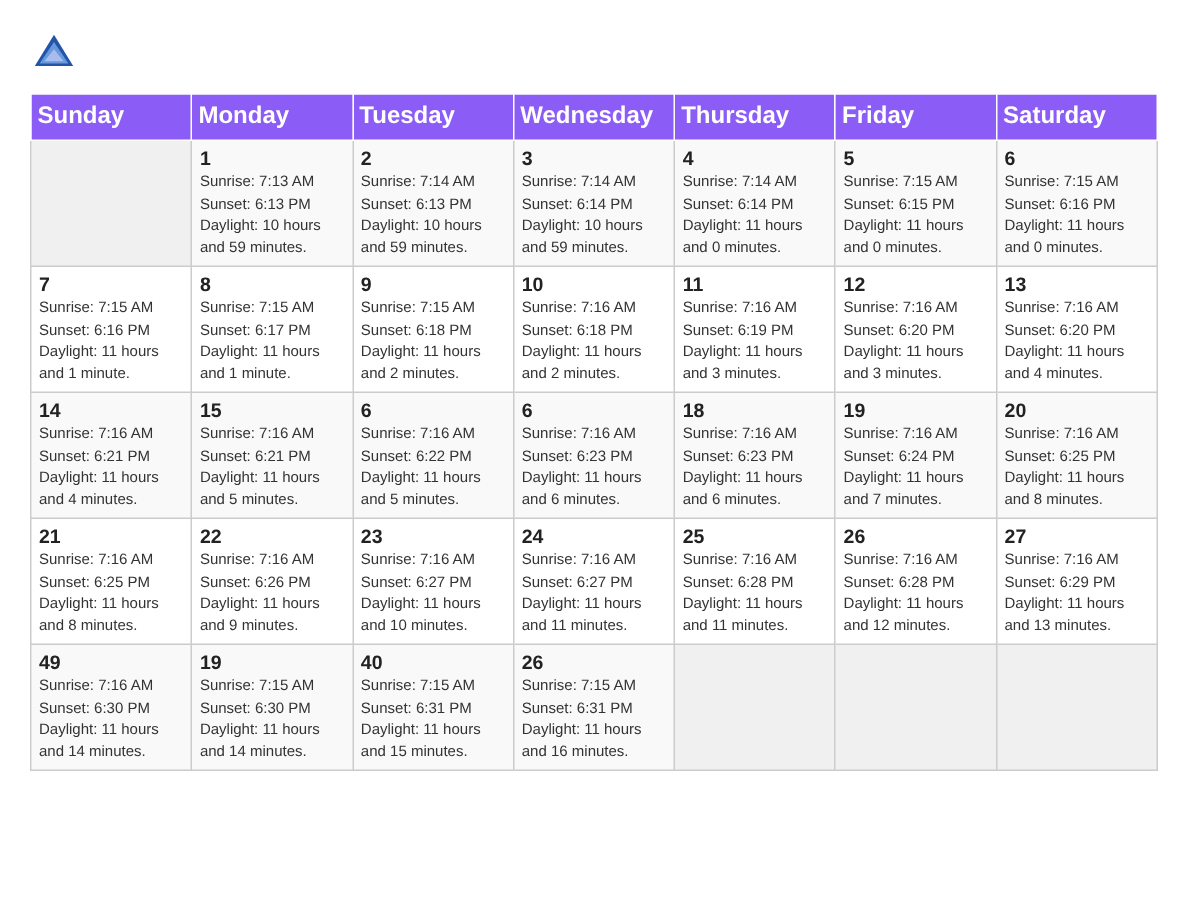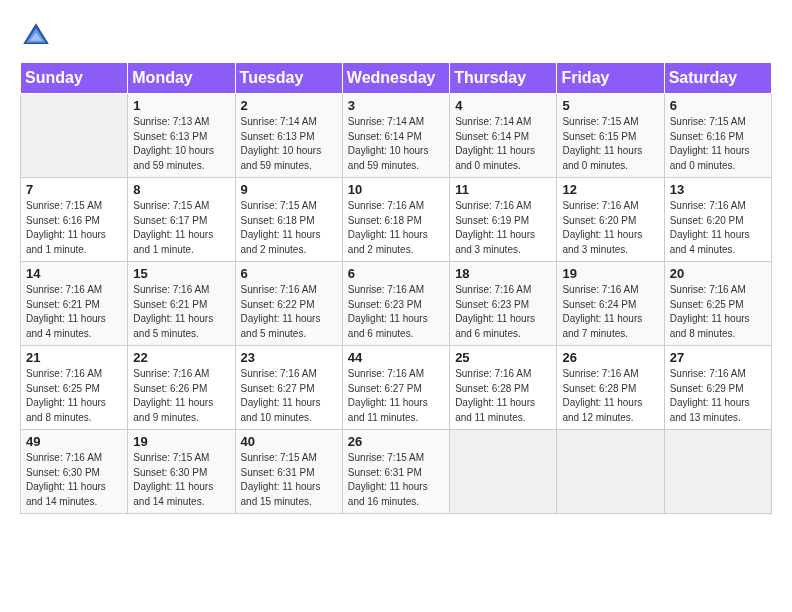--- a/index.html
+++ b/index.html
@@ -213,21 +213,21 @@
         </td>
         <td>
           <span class="day-num">22</span>
           <div class="day-info">Sunrise: 7:16 AM<br>Sunset: 6:26 PM<br>Daylight: 11 hours<br>and 9 minutes.</div>
         </td>
         <td>
           <span class="day-num">23</span>
           <div class="day-info">Sunrise: 7:16 AM<br>Sunset: 6:27 PM<br>Daylight: 11 hours<br>and 10 minutes.</div>
         </td>
         <td>
-          <span class="day-num">44</span>
+          <span class="day-num">24</span>
           <div class="day-info">Sunrise: 7:16 AM<br>Sunset: 6:27 PM<br>Daylight: 11 hours<br>and 11 minutes.</div>
         </td>
         <td>
           <span class="day-num">25</span>
           <div class="day-info">Sunrise: 7:16 AM<br>Sunset: 6:28 PM<br>Daylight: 11 hours<br>and 11 minutes.</div>
         </td>
         <td>
           <span class="day-num">26</span>
           <div class="day-info">Sunrise: 7:16 AM<br>Sunset: 6:28 PM<br>Daylight: 11 hours<br>and 12 minutes.</div>
         </td>

